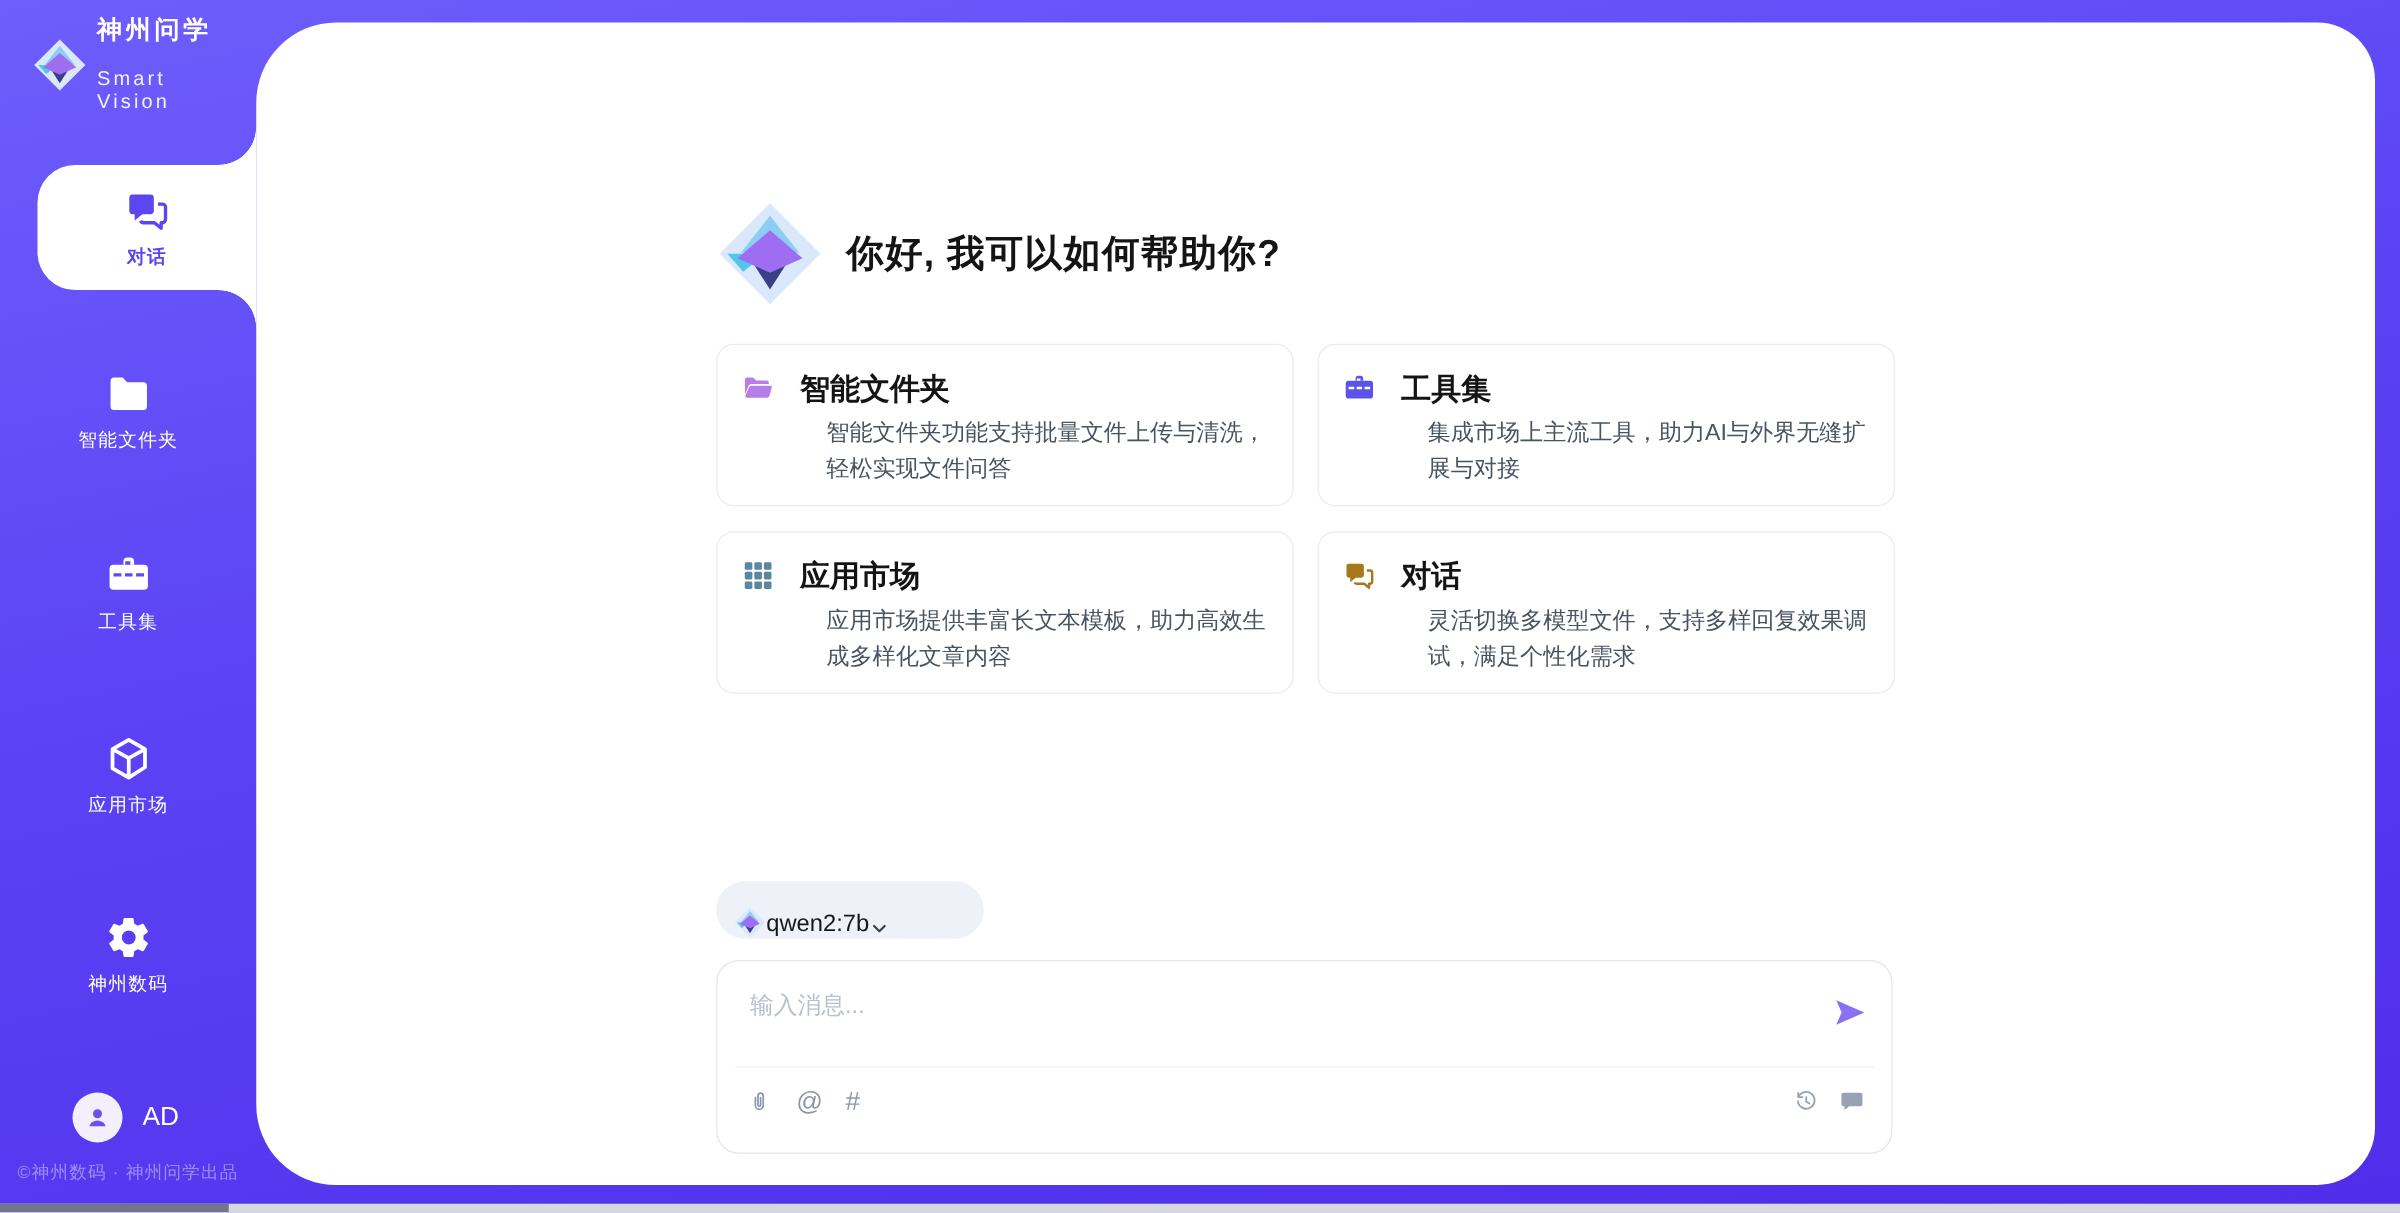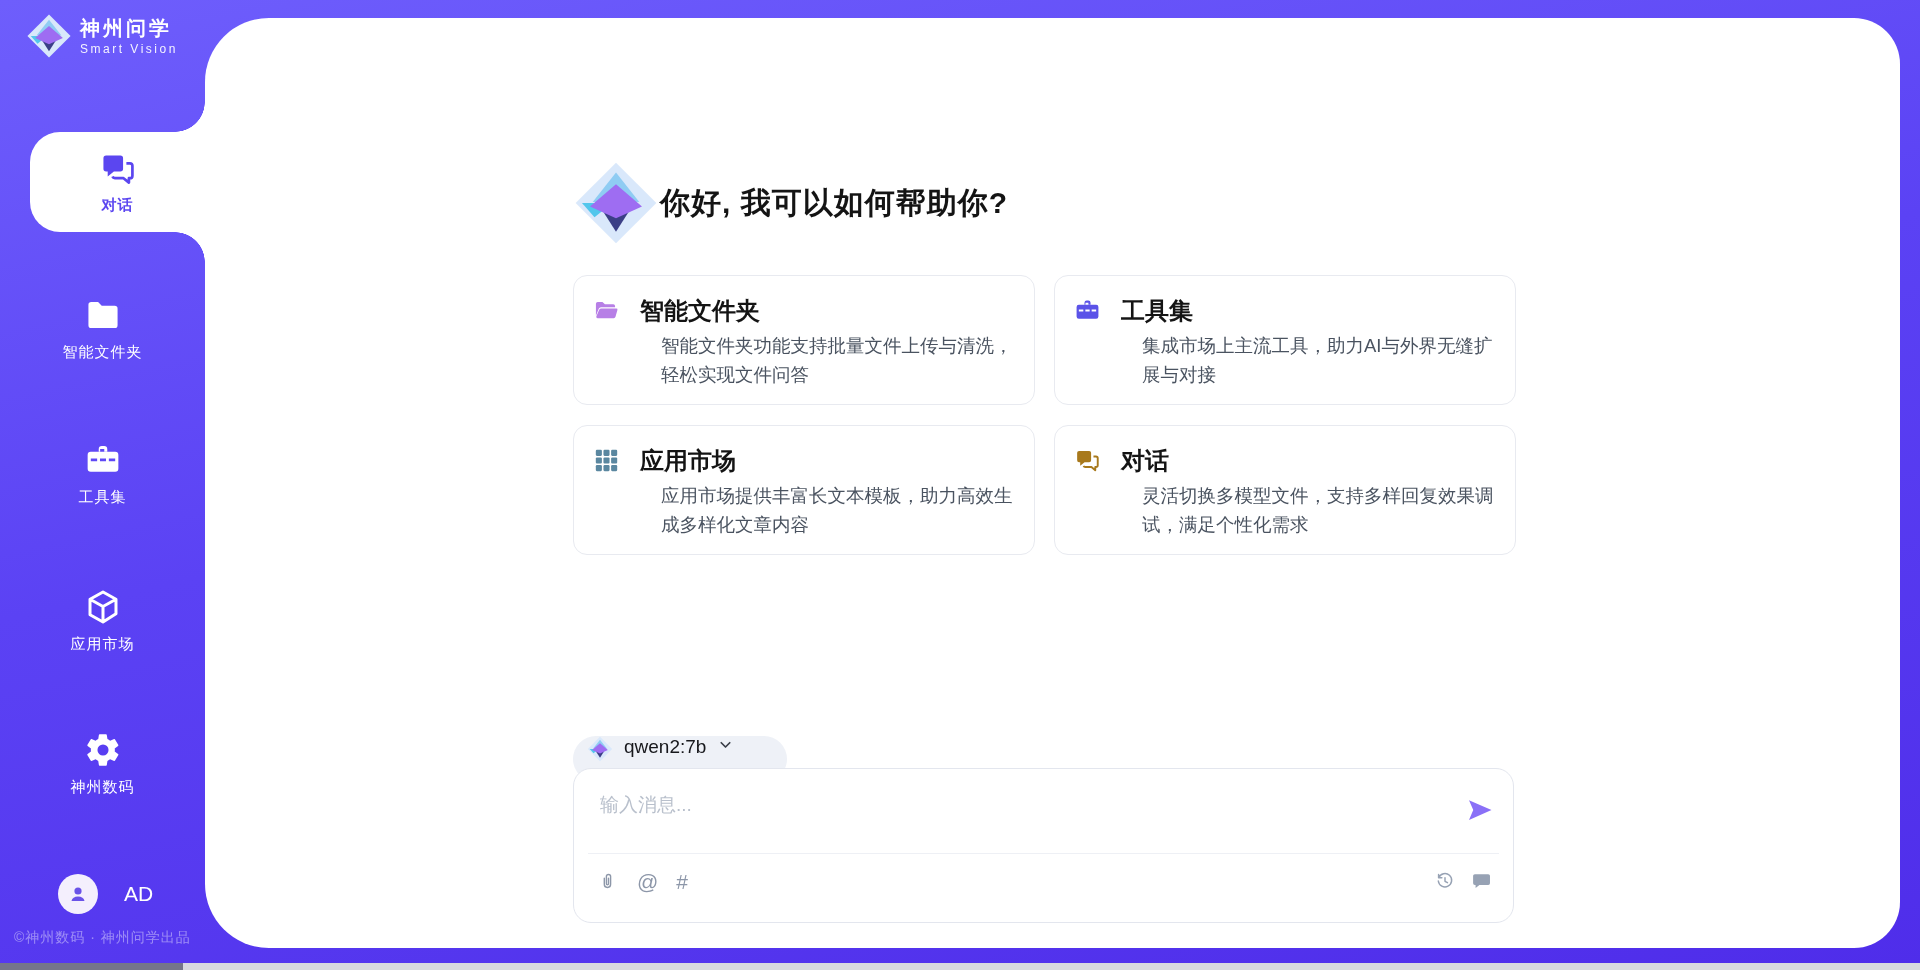--- a/index.html
+++ b/index.html
@@ -8,21 +8,21 @@
 
   .app { position:relative; width:1920px; height:970px;
          background:linear-gradient(168deg,#6e5efc 0%,#5b42f4 45%,#4f2dea 100%); overflow:hidden; }
 
   
   .sidebar { position:absolute; left:0; top:0; width:192px; height:970px; }
 
   .brand { position:absolute; left:26px; top:13px; display:flex; align-items:center; gap:8px; }
   .brand .logo { width:46px; height:46px; }
   .brand-name { color:#fff; font-size:20px; font-weight:700; letter-spacing:3px; line-height:22px; }
-  .brand-sub  { color:rgba(255,255,255,.92); font-size:12px; letter-spacing:2.5px; margin-top:3px; }
+  .brand-sub  { color:rgba(255,255,255,.92); font-size:16px; letter-spacing:2.5px; margin-top:20px; }
 
   .nav-item { position:absolute; left:0; width:205px; display:flex; flex-direction:column;
               align-items:center; gap:9px; color:#fff; cursor:pointer; }
   .nav-item svg { width:38px; height:38px; }
   .nav-label { font-size:15px; letter-spacing:1px; }
 
   .nav-item.active { left:30px; width:175px; top:132px; height:100px;
                      background:#fff; border-radius:30px 0 0 30px;
                      justify-content:center; gap:8px; color:#5b46f0; }
   .nav-item.active .nav-label { font-weight:700; }
@@ -31,55 +31,55 @@
   .nav-item.active::before { top:-30px;
     background:radial-gradient(circle at 0 0, rgba(255,255,255,0) 29.5px, #fff 30px); }
   .nav-item.active::after { bottom:-30px;
     background:radial-gradient(circle at 0 100%, rgba(255,255,255,0) 29.5px, #fff 30px); }
 
   .item-folder  { top:296px; }
   .item-tools   { top:441px; }
   .item-market  { top:588px; }
   .item-settings{ top:731px; }
 
-  .user-row { position:absolute; left:58px; top:874px; display:flex; align-items:center; gap:26px; }
+  .user-row { position:absolute; left:58px; top:874px; display:flex; align-items:center; gap:16px; }
   .avatar { width:40px; height:40px; border-radius:50%; background:#f4effd;
             display:flex; align-items:center; justify-content:center; }
   .avatar svg { width:24px; height:24px; fill:#6a52e8; }
   .user-name { color:#fff; font-size:21px; }
 
   .side-footer { position:absolute; left:14px; top:929px; color:rgba(255,255,255,.42);
                  font-size:14px; letter-spacing:1px; }
 
   
   .main { position:absolute; left:205px; top:18px; width:1695px; height:930px;
           background:#fff; border-radius:64px 46px 46px 64px; }
 
-  .greeting { position:absolute; left:368px; top:142px; display:flex; align-items:center; gap:1px; }
+  .greeting { position:absolute; left:368px; top:142px; display:flex; align-items:center; gap:18px; }
   .greeting .logo { width:86px; height:86px; }
   .greeting-text { font-size:30px; font-weight:700; color:#141414; letter-spacing:1px; }
 
   .card { position:absolute; width:462px; height:130px; background:#fff;
           border:1px solid #e8eaf0; border-radius:14px; cursor:pointer; }
   .card-1 { left:368px; top:257px; }
   .card-2 { left:849px; top:257px; }
   .card-3 { left:368px; top:407px; }
   .card-4 { left:849px; top:407px; }
   .card-icon { position:absolute; left:19px; top:21px; width:27px; height:27px; }
   .card-title { position:absolute; left:66px; top:19px; font-size:24px; font-weight:700; color:#141414; }
   .card-desc  { position:absolute; left:66px; top:55px; right:18px; font-size:18.5px;
                 line-height:29px; color:#4a5360;margin-left:21px; }
   .ic-purple  { color:#b77fe6; }
   .ic-indigo  { color:#5b53e8; }
   .ic-teal    { color:#5a87a0; }
   .ic-amber   { color:#a8791c; }
 
-  .model-pill { position:absolute; left:368px; top:718px; height:46px; min-width:214px;
-                background:#eef1f7; border-radius:23px; display:flex; align-items:flex-start;
-                gap:11px; padding:0 18px 0 14px; cursor:pointer; }
+  .model-pill { position:absolute; left:368px; top:687px; height:46px; min-width:214px;
+                background:#eef1f7; border-radius:23px; display:flex; align-items:flex-end;
+                padding:0 18px 0 14px; cursor:pointer; }
   .model-pill .logo { width:26px; height:26px; }
   .model-name { font-size:19px; color:#17181c; }
   .model-pill svg.chev { width:17px; height:17px; stroke:#3a3f48; }
 
   .composer { position:absolute; left:368px; top:750px; width:941px; height:155px;
               border:1px solid #e3e6ee; border-radius:18px; background:#fff; }
   .msg-input { position:absolute; left:26px; top:16px; width:800px; height:40px; border:none;
                outline:none; font-size:19px; color:#333; font-family:inherit; background:transparent; }
   .msg-input::placeholder { color:#b9c0cc; }
   .send-btn { position:absolute; right:18px; top:26px; width:30px; height:30px; cursor:pointer; }

